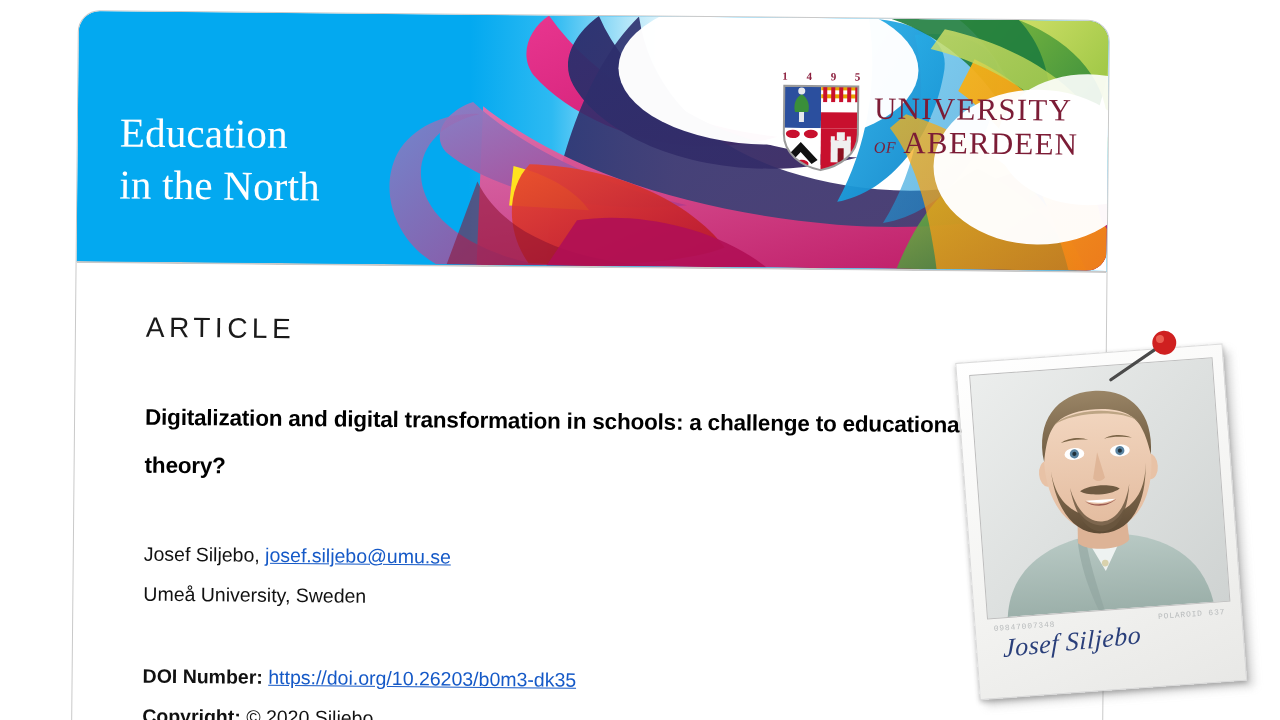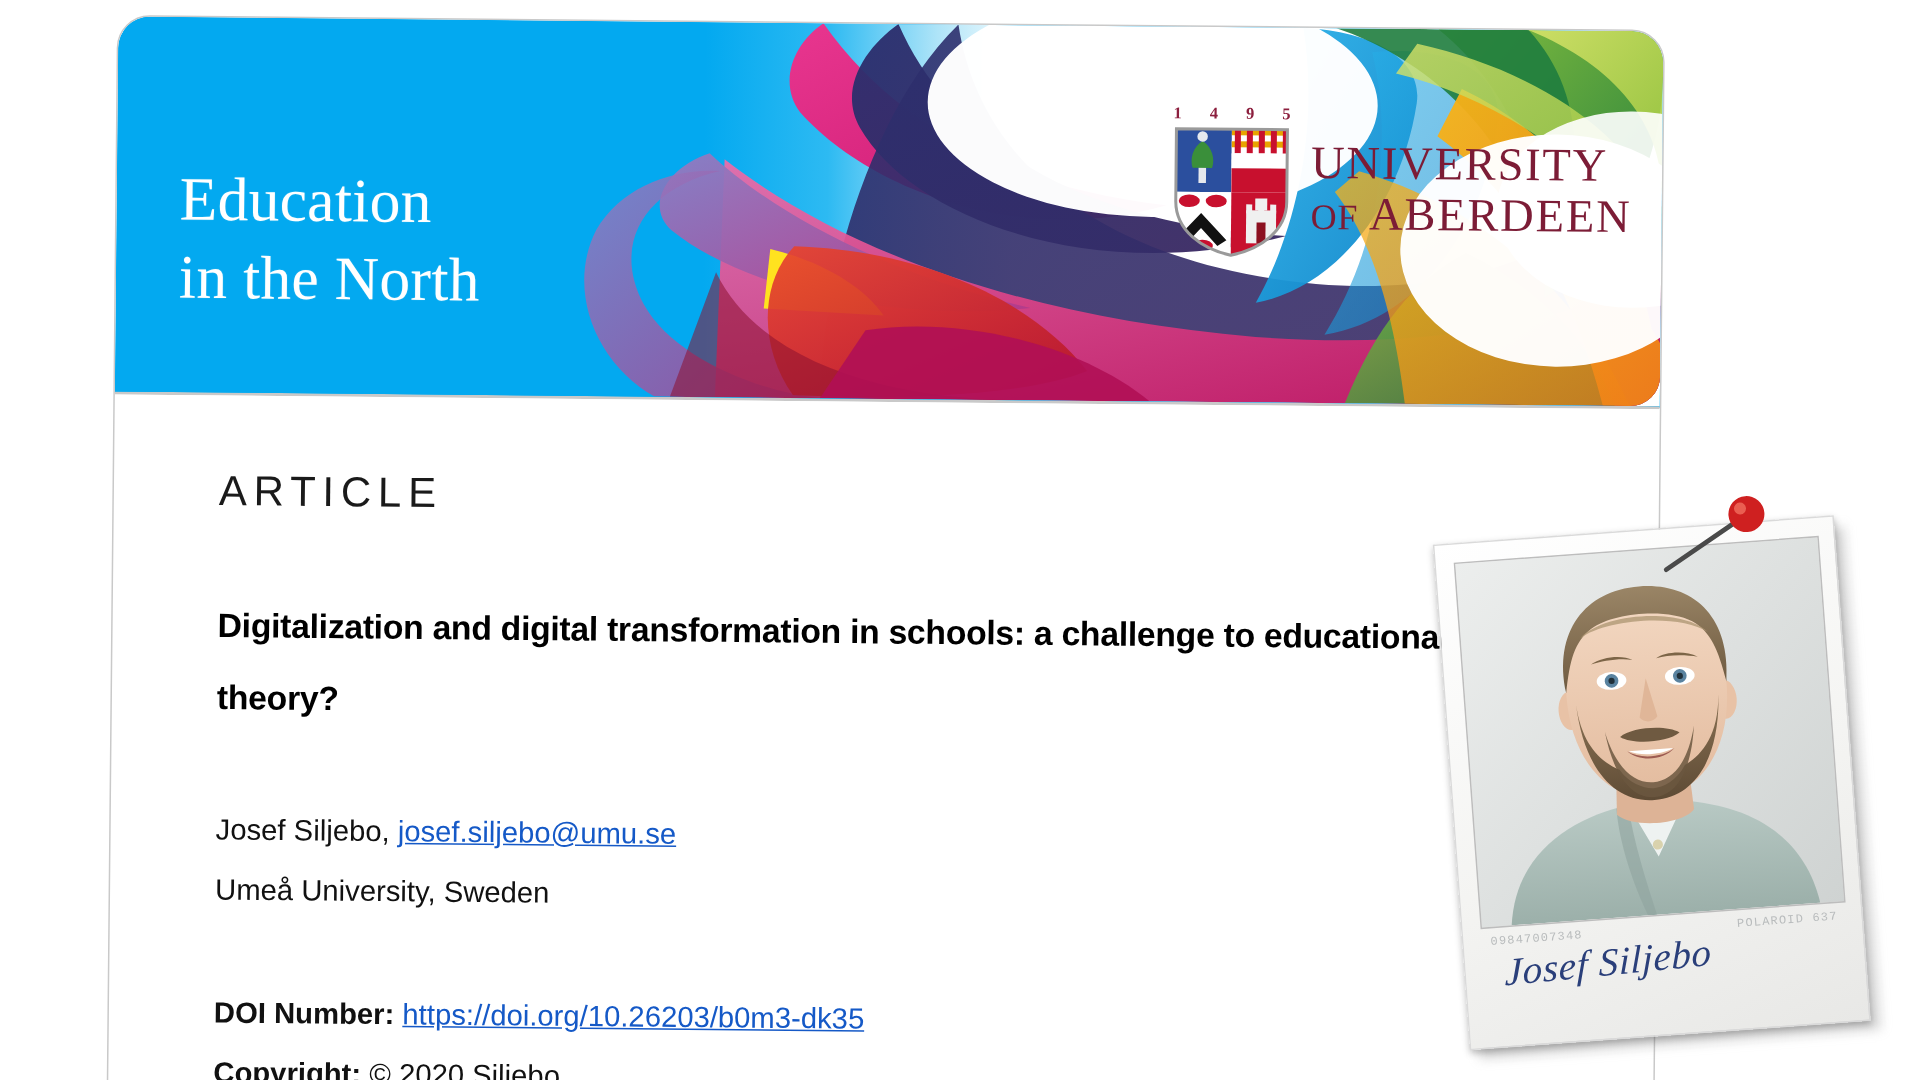--- a/index.html
+++ b/index.html
@@ -82,21 +82,21 @@
     color: #7c1c36;
     line-height: 1;
     padding-top: 6px;
   }
   .aberdeen-word .l1 {
     display:block; font-size: 31px; letter-spacing: 1.2px; font-weight: 400;
   }
   .aberdeen-word .l2 {
     display:block; font-size: 31px; letter-spacing: 1.2px; margin-top: 3px; font-weight: 400;
   }
-  .aberdeen-word .of { font-size: 24px; letter-spacing: 0.5px; }
+  .aberdeen-word .of { font-size: 16px; letter-spacing: 0.5px; font-style: italic; }
 
   
   .body { padding: 48px 60px 0 70px; }
   .kicker {
     font-size: 28px;
     font-weight: 400;
     letter-spacing: 4.5px;
     color: #1a1a1a;
     margin-bottom: 50px;
   }

